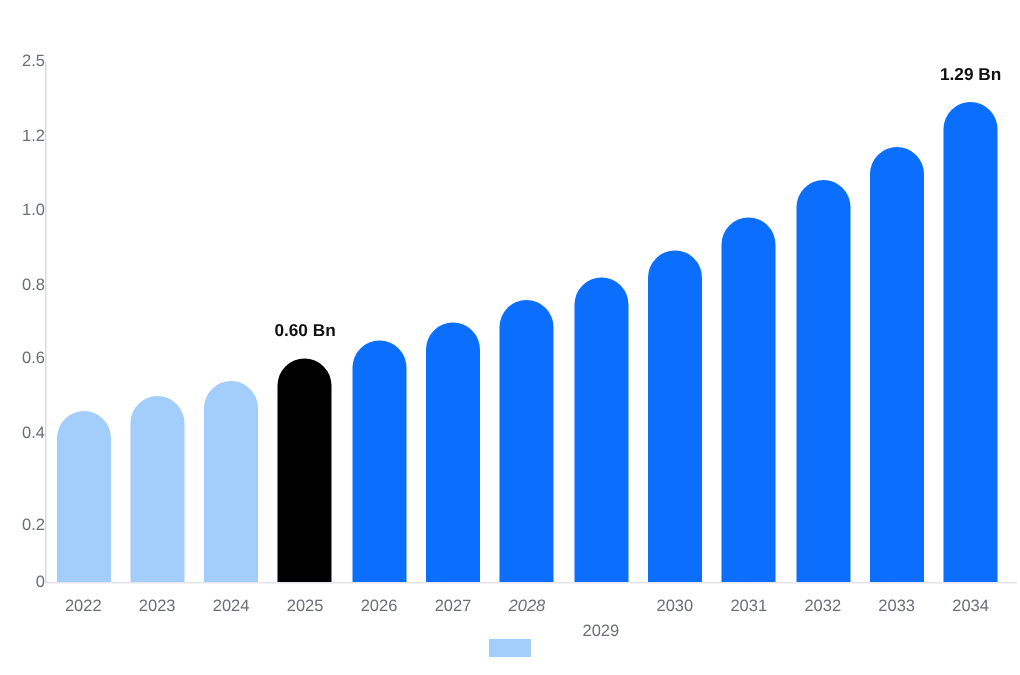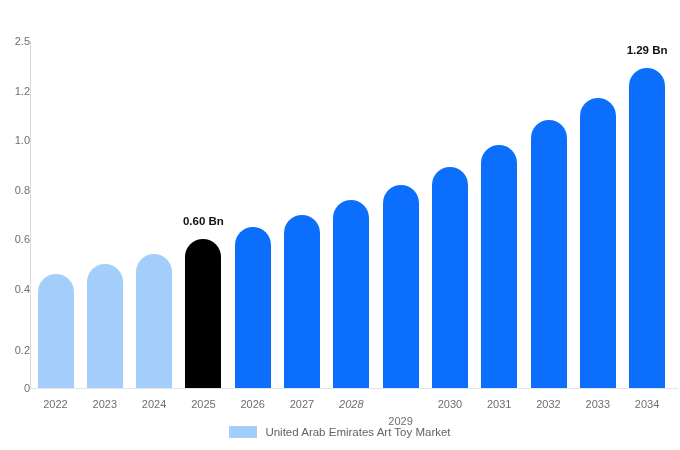--- a/index.html
+++ b/index.html
@@ -162,16 +162,15 @@
       <div class="xtick" style="left: 523.5px;">2032</div>
       <div class="bar" title="2033: 1.17" style="left: 579.8px; top: 98.0071px; height: 289.993px; background: rgb(11, 110, 253);"></div>
       <div class="xtick" style="left: 572.8px;">2033</div>
       <div class="bar" title="2034: 1.29" style="left: 629.1px; top: 68.2643px; height: 319.736px; background: rgb(11, 110, 253);"></div>
       <div class="xtick" style="left: 622.1px;">2034</div>
       <div class="bar-label" style="left: 607.1px; top: 44.2643px;">1.29 Bn</div>
     </div>
 
   <div class="legend">
     <span class="legend-swatch"></span>
-    <span class="legend-label">United Arab Emirates Art Toy Market</span>
   </div>
 
 </div>
 
 </body></html>

